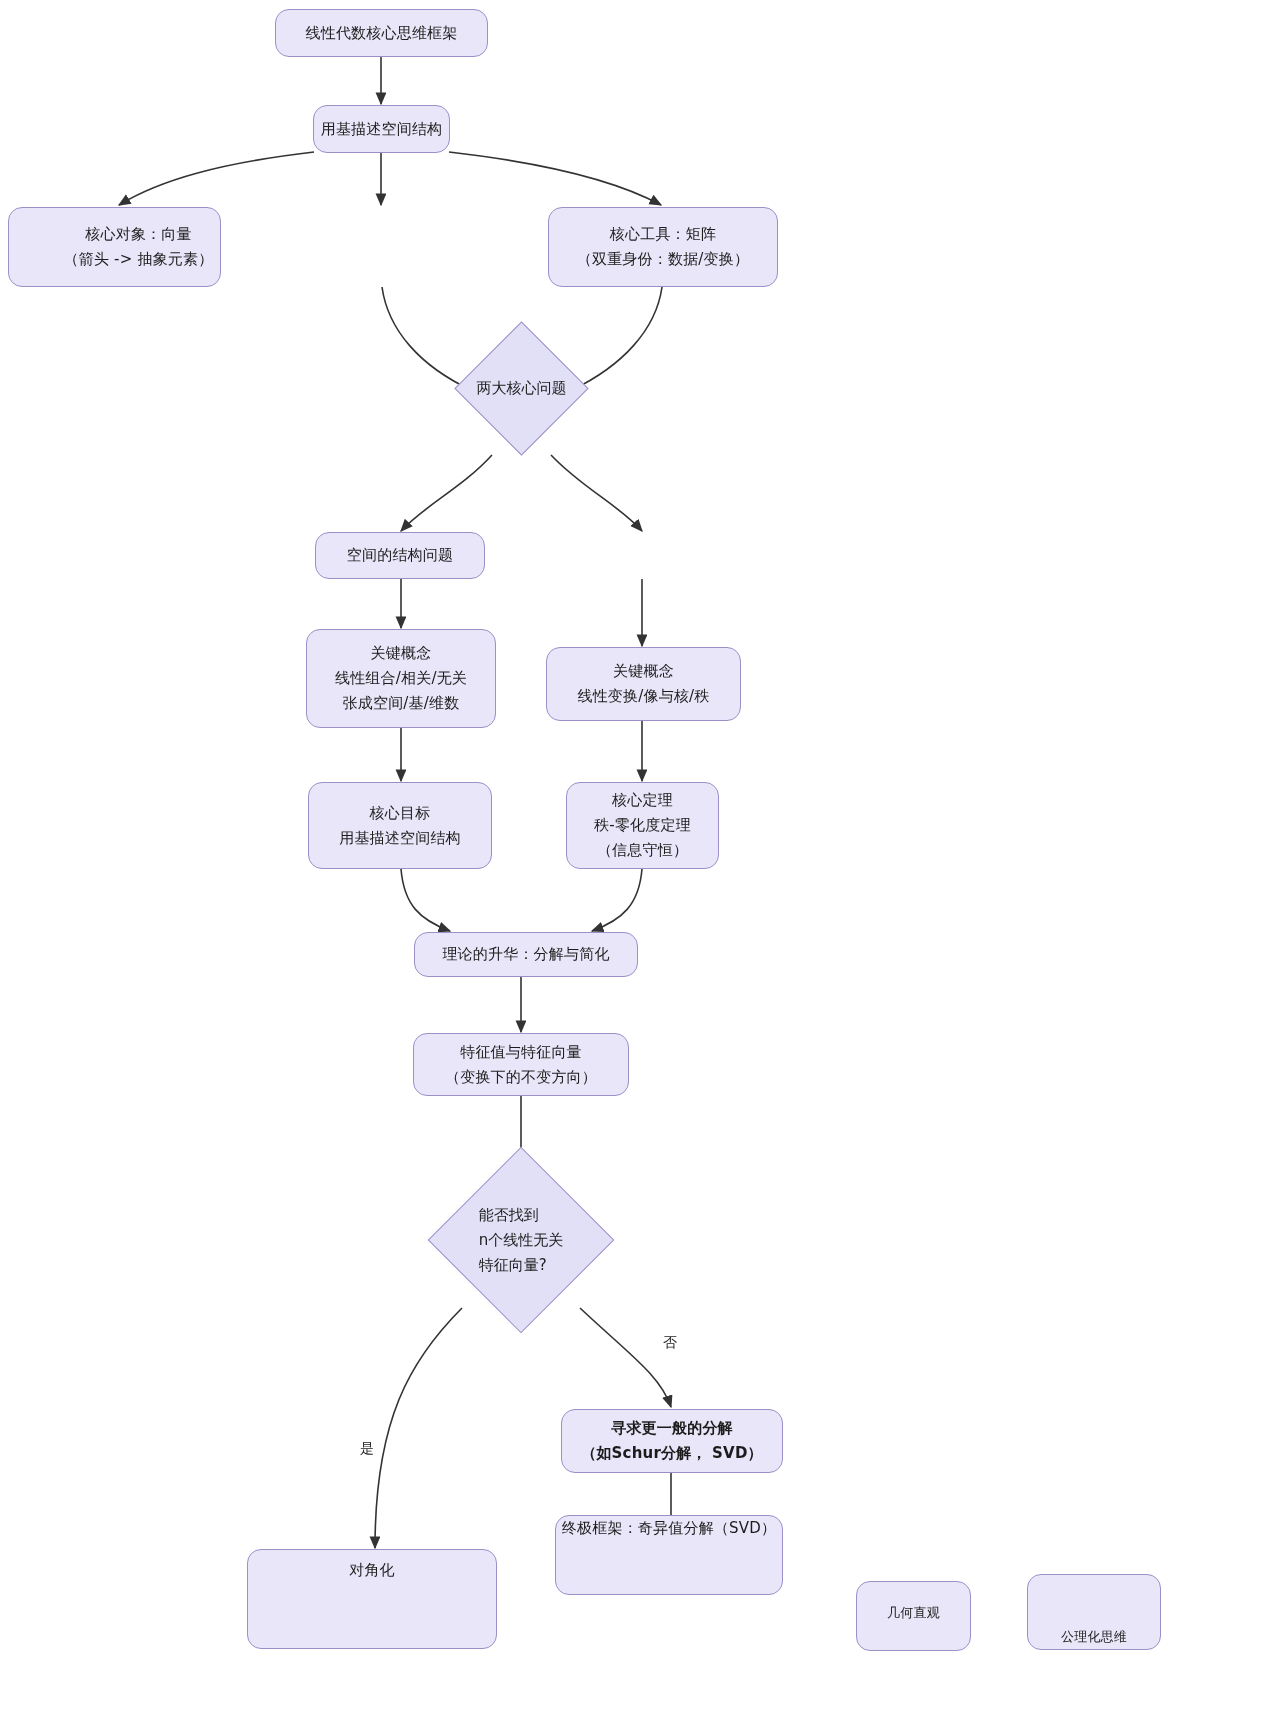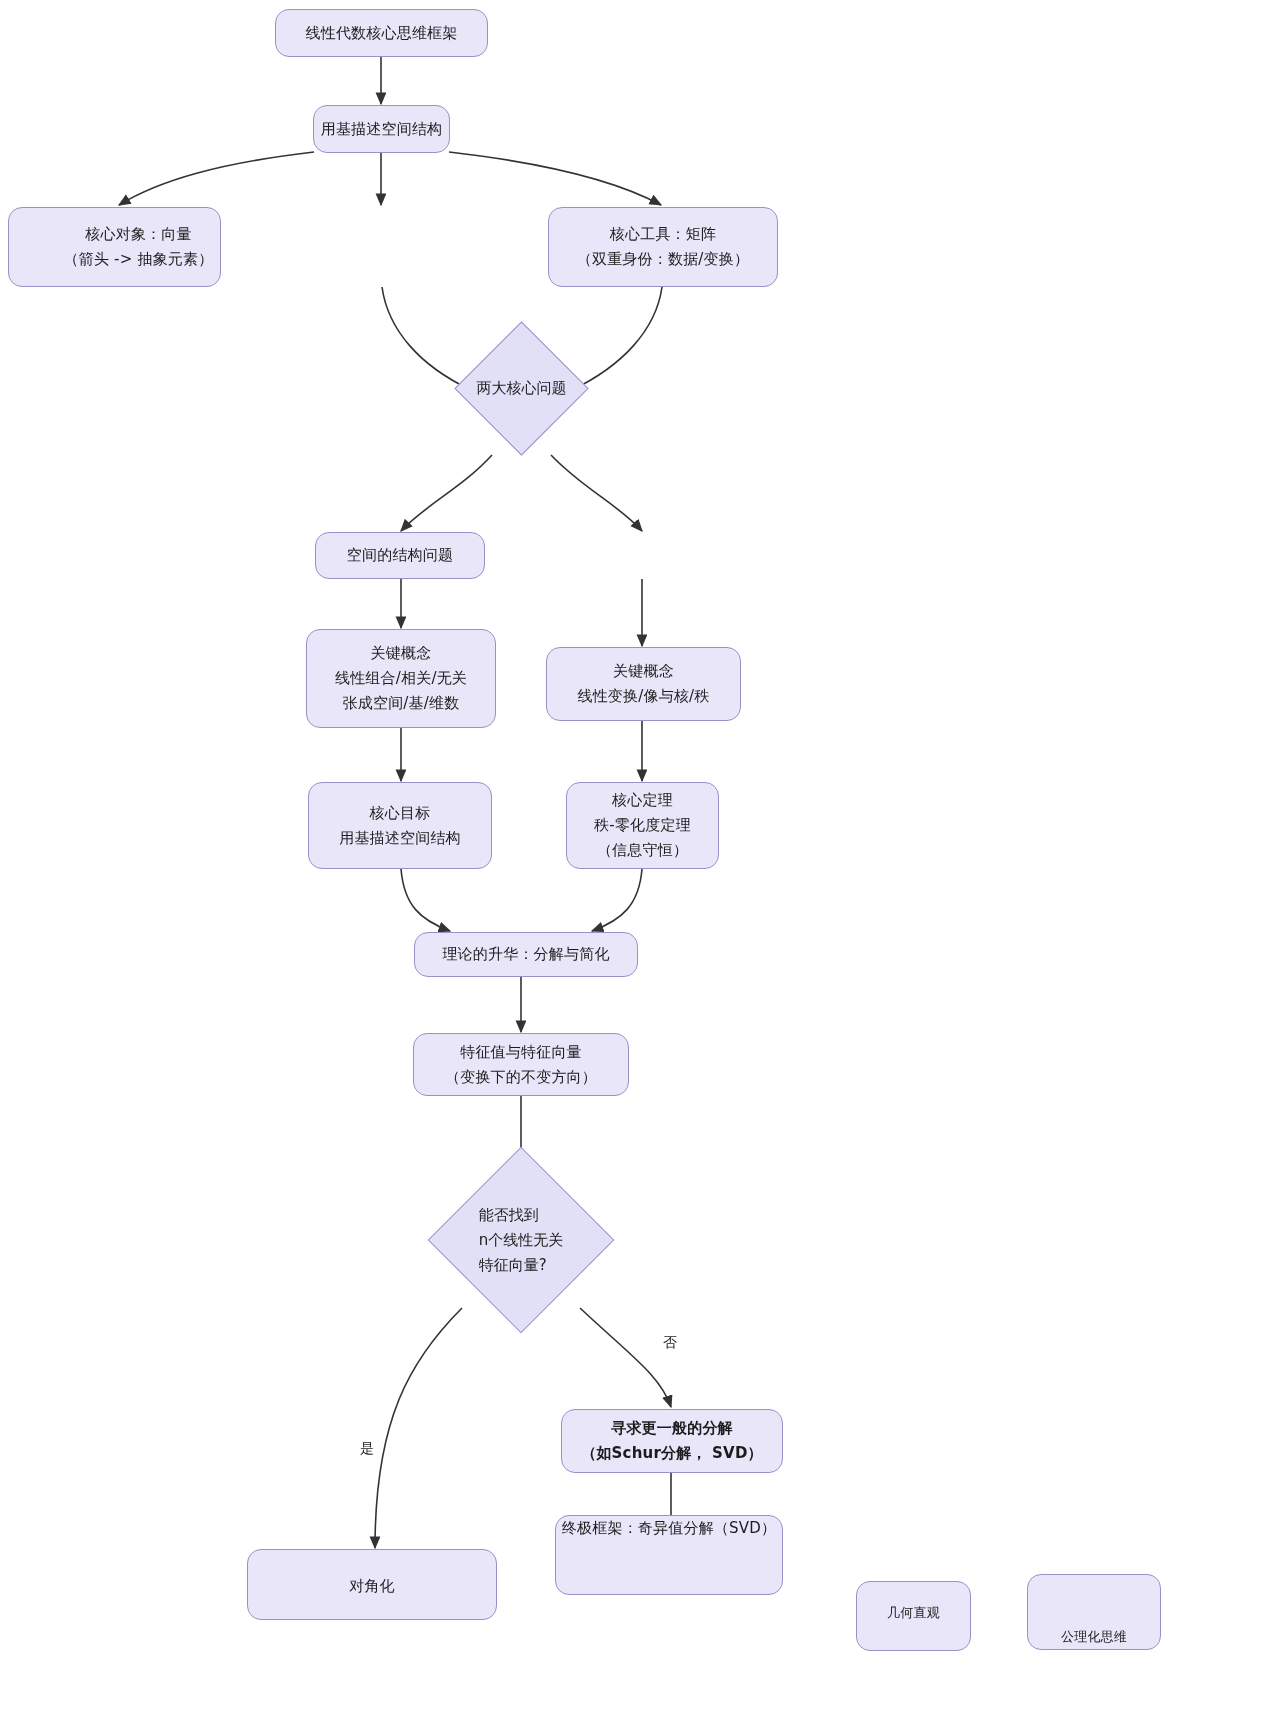--- a/index.html
+++ b/index.html
@@ -204,21 +204,21 @@
     <div class="dtext" style="left:-40px; width:212px;">能否找到
 n个线性无关
 特征向量?</div>
   </div>
 
   <div class="node" style="left:561px; top:1409px; width:222px; height:64px;font-weight:bold;">
     <span class="lbl">寻求更一般的分解
 （如Schur分解， SVD）</span>
   </div>
 
-  <div class="node clip-node" style="left:247px; top:1549px; width:250px; height:71px; align-items:flex-start; padding-top:24px;">
+  <div class="node clip-node" style="left:247px; top:1549px; width:250px; height:100px; align-items:flex-start; padding-top:8px;">
     <span class="lbl">对角化</span>
   </div>
 
   <div class="node clip-node" style="left:555px; top:1515px; width:228px; height:80px; align-items:flex-start; ">
     <span class="lbl" style="font-size:15px;">终极框架：奇异值分解（SVD）</span>
   </div>
 
   <div class="node clip-node" style="left:856px; top:1581px; width:115px; height:70px; font-size:13px; align-items:flex-start; padding-top:18px;">
     <span class="lbl">几何直观</span>
   </div>

